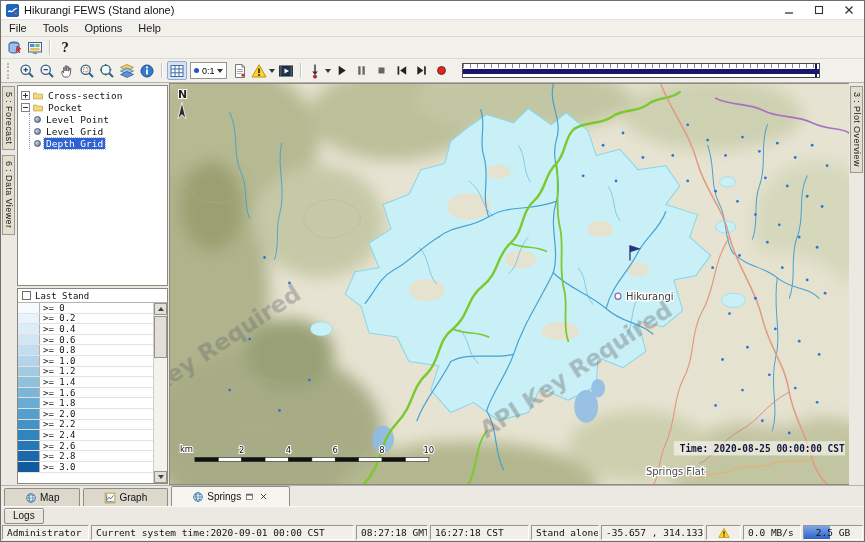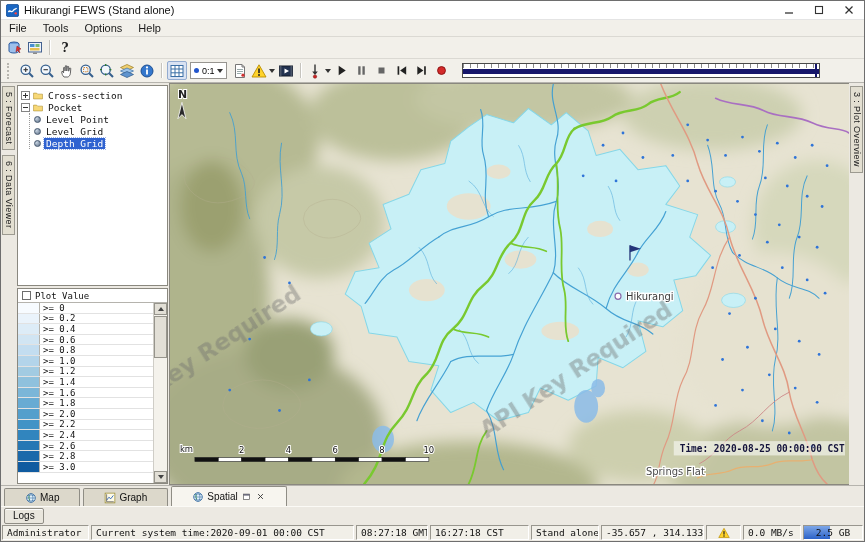--- a/index.html
+++ b/index.html
@@ -436,21 +436,21 @@
           <div class="trow">
             <span class="tdot"></span>
             <span class="tlabel selected">Depth Grid</span>
           </div>
         </div>
       </div>
 
       <div class="legend-box">
         <div class="legend-header">
           <span class="lv-checkbox"></span>
-          <span>Plot Value</span>
+          <span>Last Stand</span>
         </div>
         <div class="legend-body">
           <div class="legend-list">
               <div class="lrow">
                 <div class="lswatch" style="background: rgb(247, 251, 255);"></div>
                 <div class="llabel">&gt;= 0</div>
               </div>
               <div class="lrow">
                 <div class="lswatch" style="background: rgb(234, 243, 251);"></div>
                 <div class="llabel">&gt;= 0.2</div>
@@ -736,21 +736,21 @@
     <div class="btab">
       <svg width="12" height="12">
           <use href="#i-chart"></use>
         </svg>
       <span>Graph</span>
     </div>
     <div class="btab active">
       <svg width="12" height="12">
           <use href="#i-globe"></use>
         </svg>
-      <span>Spatial</span>
+      <span>Springs</span>
       <span class="mini">
           <svg width="11" height="11">
             <use href="#i-float"></use>
           </svg>
         </span>
       <span class="mini">
           <svg width="11" height="11">
             <use href="#i-x"></use>
           </svg>
         </span>

